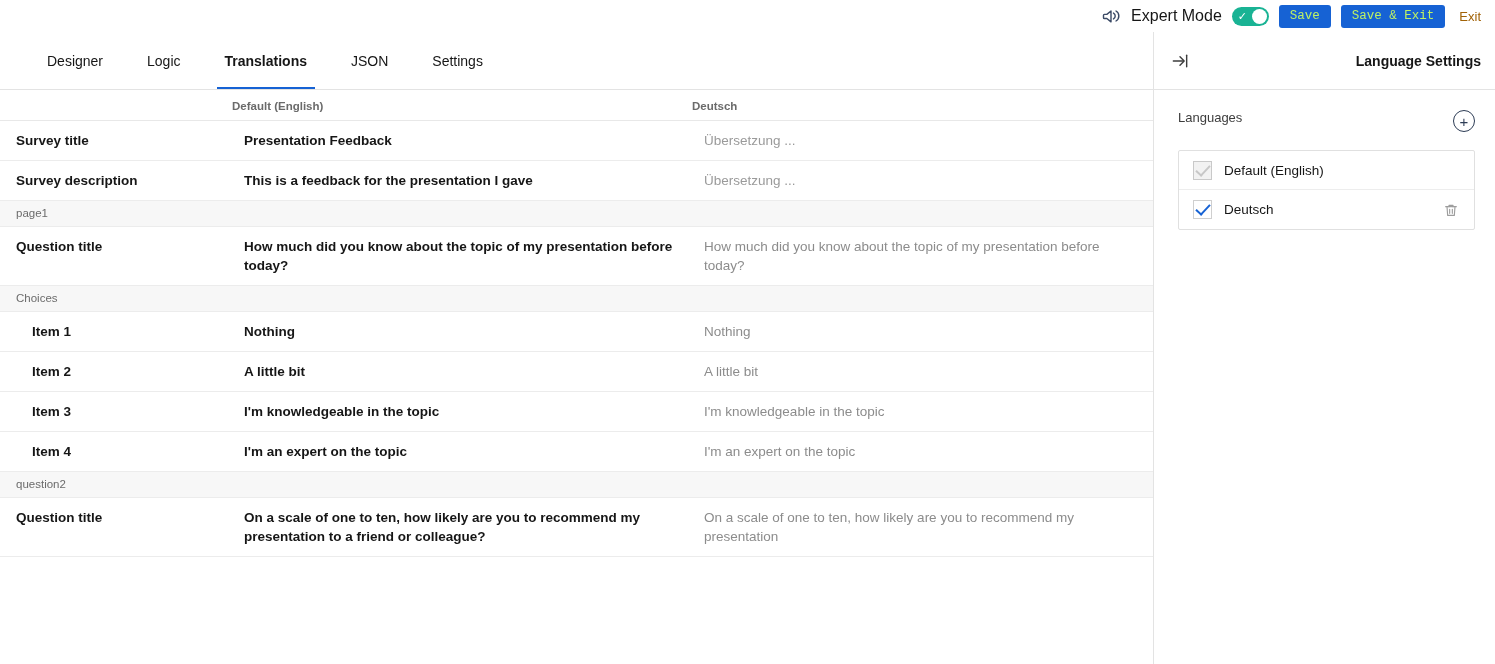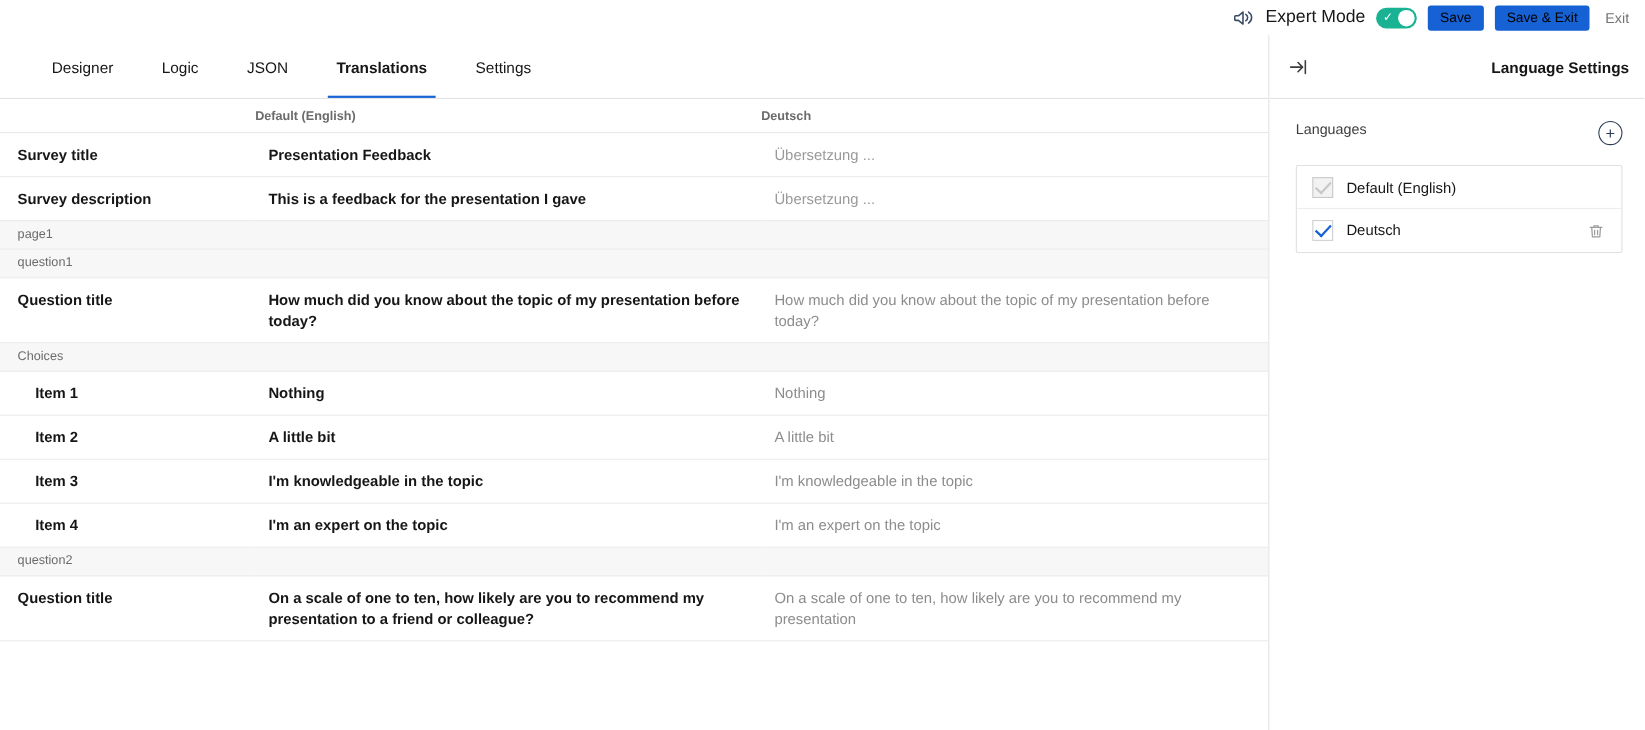--- a/index.html
+++ b/index.html
@@ -53,34 +53,34 @@
   }
   .toggle .check {
     position: absolute;
     left: 6px; top: 3px;
     color: #ffffff;
     font-size: 11px;
     line-height: 13px;
   }
   .btn-primary {
     background: #1662d4;
-    color: #000000;
+    color: #bef264;
     border: none;
     border-radius: 3px;
     height: 23px;
     padding: 0 11px;
     font-size: 12.5px;
-    font-family: Liberation Sans, sans-serif;
+    font-family: Liberation Mono, monospace;
     cursor: pointer;
     line-height: 23px;
   }
   .btn-text {
     background: transparent;
     border: none;
-    color: #737373;
+    color: #a16207;
     font-size: 13px;
     font-family: "Liberation Sans", sans-serif;
     cursor: pointer;
     padding: 0 4px;
   }
 
   
   .tabrow {
     position: absolute;
     top: 32px; left: 0; right: 0;
@@ -349,25 +349,25 @@
   </div>
 
   <div class="tabrow">
     <div class="tabs">
       <div class="tab">
           <span>Designer</span>
         </div>
       <div class="tab">
           <span>Logic</span>
         </div>
+      <div class="tab active">
+          <span>Translations</span>
+        </div>
       <div class="tab">
           <span>JSON</span>
-        </div>
-      <div class="tab active">
-          <span>Translations</span>
         </div>
       <div class="tab">
           <span>Settings</span>
         </div>
     </div>
     <div class="tabrow-right">
       <div class="used-strings">Used Strings Only</div>
       <div class="vsep"></div>
       <div class="iconbtn">
         <svg width="21" height="21" viewBox="0 0 24 24" fill="none" stroke="currentColor" stroke-width="1.5" stroke-linecap="round" stroke-linejoin="round">
@@ -410,25 +410,20 @@
           <td class="val">This is a feedback for the presentation I gave</td>
           <td class="trans placeholder">Übersetzung ...</td>
         </tr>
 
         <tr class="grouprow">
           <td>page1</td>
           <td></td>
           <td></td>
         </tr>
 
-        <tr class="grouprow">
-          <td class="indent">question1</td>
-          <td></td>
-          <td></td>
-        </tr>
 
         <tr class="row">
           <td class="lbl">Question title</td>
           <td class="val">How much did you know about the topic of my presentation before today?</td>
           <td class="trans">How much did you know about the topic of my presentation before today?</td>
         </tr>
 
         <tr class="grouprow">
           <td>Choices</td>
           <td></td>

